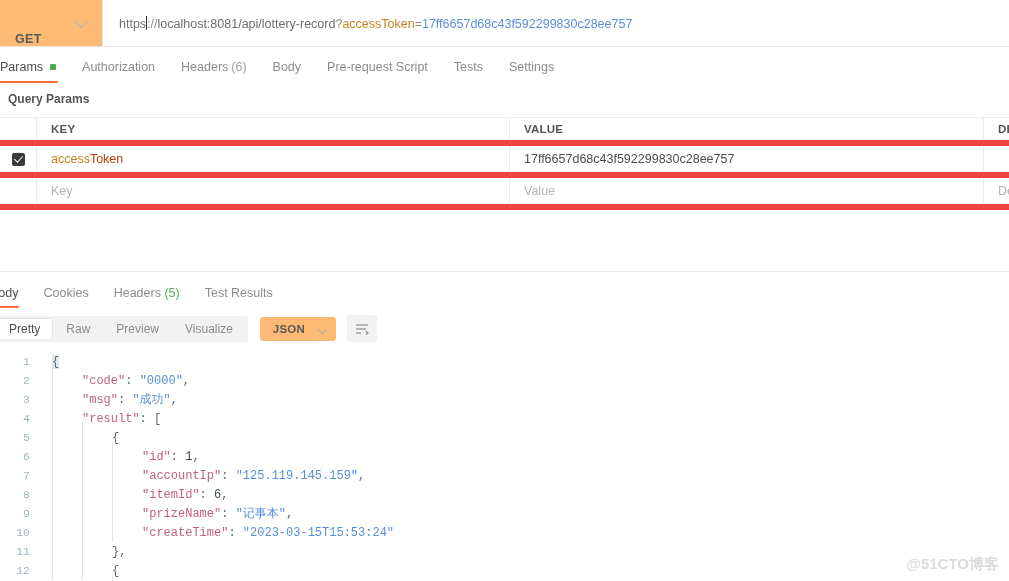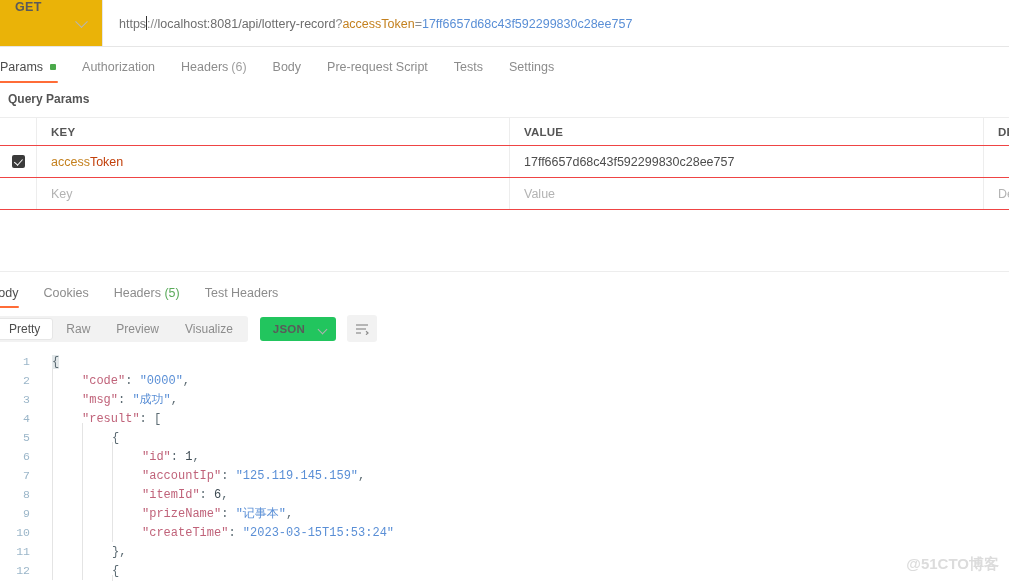--- a/index.html
+++ b/index.html
@@ -16,24 +16,24 @@
     background: #ffffff;
   }
 
   
   .urlbar {
     position: absolute; left: 0; top: 0; width: 1009px; height: 47px;
     display: flex; align-items: stretch;
   }
   .method-box {
     width: 103px; height: 47px;
-    display: flex; align-items: flex-start;
+    display: flex; align-items: flex-end;
     border: 1px solid #e6e6e6;
     border-left: none; border-top: none;
-    background: #eab308;
+    background: #fdba74;
     position: relative;
   }
   .method-label {
     font-size: 12.5px; font-weight: bold; color: #5a5a5a;
     letter-spacing: .3px; padding-left: 15px;
   }
   .method-chev {
     position: absolute; right: 16px; top: 50%;
     width: 9px; height: 9px;
     border-right: 1.4px solid #b5b5b5;
@@ -96,21 +96,21 @@
   .qp-title {
     position: absolute; left: 8px; top: 92px;
     font-size: 12px; color: #555; font-weight: bold;
   }
   .params-table {
     position: absolute; left: 0; top: 117px; width: 1009px;
   }
   .ptr {
     display: flex; align-items: stretch;
     border-top: 1px solid #ededed;
-    border-bottom: 1px solid #ef4444;
+    border-bottom: 6px solid #ef4444;
     height: 29px;
   }
   .ptr.hdr { height: 29px; background: #ffffff; }
   .ptr.body-row { height: 32px; border-top: none; }
   .cb-cell {
     width: 37px; display: flex; align-items: center; justify-content: center;
     border-right: 1px solid #ededed;
     flex: 0 0 37px;
   }
   .cb {
@@ -177,21 +177,21 @@
     background: #f2f2f2; border-radius: 3px; padding: 2px;
   }
   .seg {
     font-size: 12px; color: #8c8c8c;
     padding: 4px 13px; border-radius: 3px; white-space: nowrap;
   }
   .seg.active { background: #ffffff; color: #4d4d4d; box-shadow: 0 0 0 1px #e6e6e6 inset; }
   .json-select {
     margin-left: 12px;
     display: flex; align-items: flex-end;
-    background: #22c55e; border-radius: 3px;
+    background: #fdba74; border-radius: 3px;
     padding: 6px 10px 6px 13px;
   }
   .json-select .lbl { font-size: 11.5px; font-weight: bold; color: #5a5a5a; letter-spacing: .2px; }
   .json-select .chev {
     width: 7px; height: 7px; margin-left: 14px;
     border-right: 1.4px solid #b0b0b0; border-bottom: 1.4px solid #b0b0b0;
     transform: translateY(-2px) rotate(45deg);
   }
   .wrap-btn {
     margin-left: 11px;
@@ -328,21 +328,21 @@
       <span>Body</span>
     </div>
     <div class="restab">
       <span>Cookies</span>
     </div>
     <div class="restab">
       <span>Headers</span>
       <span class="count">(5)</span>
     </div>
     <div class="restab">
-      <span>Test Headers</span>
+      <span>Test Results</span>
     </div>
   </div>
 
   <div class="fmt-bar">
     <div class="seg-group">
       <div class="seg active">
         <span>Pretty</span>
       </div>
       <div class="seg">
         <span>Raw</span>

